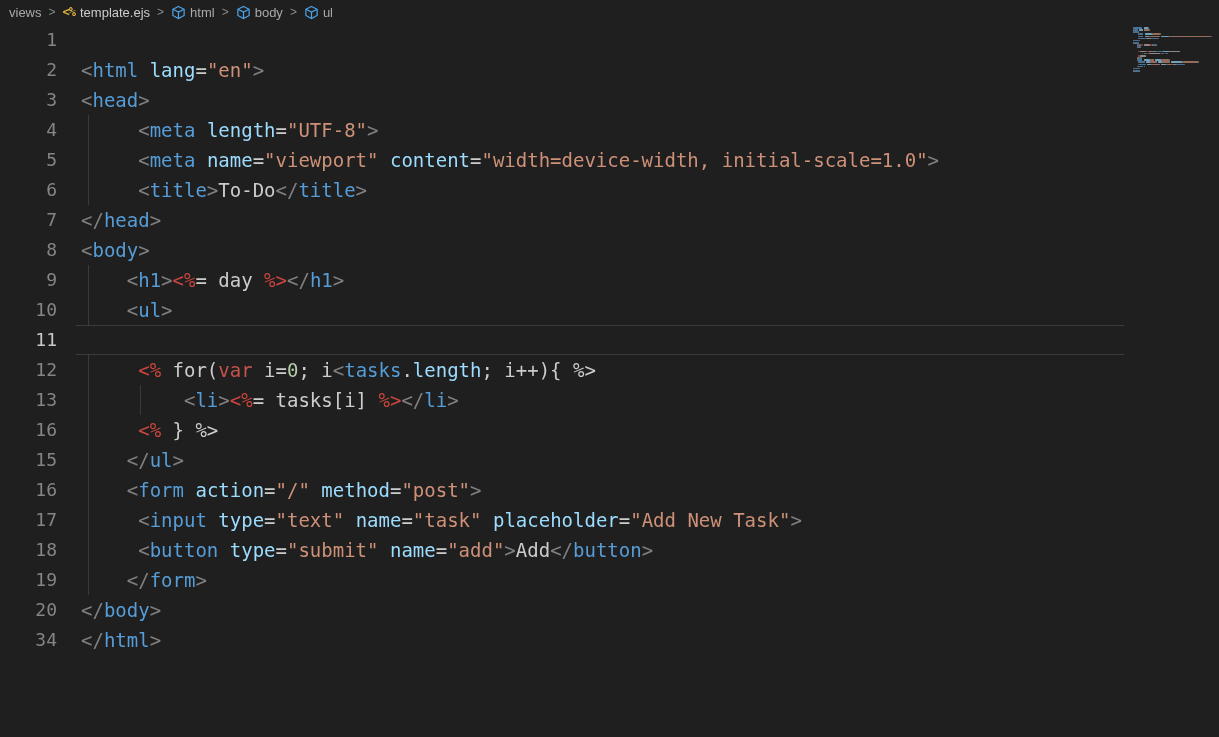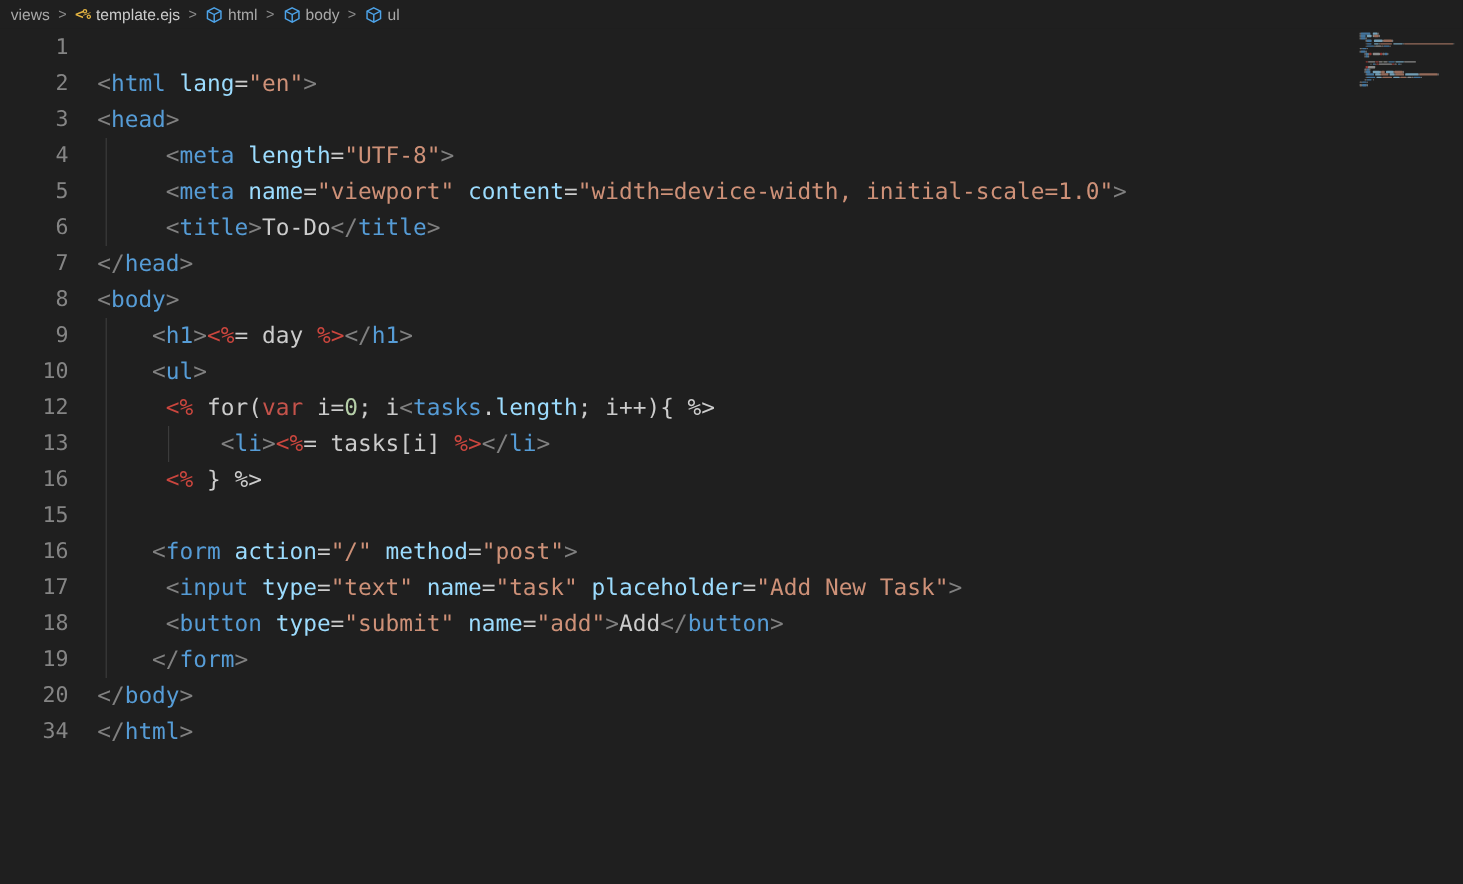--- a/index.html
+++ b/index.html
@@ -112,24 +112,25 @@
     <div class="line"><div class="gutter">1</div></div>
     <div class="line"><div class="gutter">2</div><div class="code"><span class="tk-p">&lt;</span><span class="tk-tag">html</span><span class="tk-x"> </span><span class="tk-attr">lang</span><span class="tk-x">=</span><span class="tk-str">"en"</span><span class="tk-p">&gt;</span></div></div>
     <div class="line"><div class="gutter">3</div><div class="code"><span class="tk-p">&lt;</span><span class="tk-tag">head</span><span class="tk-p">&gt;</span></div></div>
     <div class="line"><div class="guide" style="left: 88px;"></div><div class="gutter">4</div><div class="code">     <span class="tk-p">&lt;</span><span class="tk-tag">meta</span><span class="tk-x"> </span><span class="tk-attr">length</span><span class="tk-x">=</span><span class="tk-str">"UTF-8"</span><span class="tk-p">&gt;</span></div></div>
     <div class="line"><div class="guide" style="left: 88px;"></div><div class="gutter">5</div><div class="code">     <span class="tk-p">&lt;</span><span class="tk-tag">meta</span><span class="tk-x"> </span><span class="tk-attr">name</span><span class="tk-x">=</span><span class="tk-str">"viewport"</span><span class="tk-x"> </span><span class="tk-attr">content</span><span class="tk-x">=</span><span class="tk-str">"width=device-width, initial-scale=1.0"</span><span class="tk-p">&gt;</span></div></div>
     <div class="line"><div class="guide" style="left: 88px;"></div><div class="gutter">6</div><div class="code">     <span class="tk-p">&lt;</span><span class="tk-tag">title</span><span class="tk-p">&gt;</span><span class="tk-x">To-Do</span><span class="tk-p">&lt;/</span><span class="tk-tag">title</span><span class="tk-p">&gt;</span></div></div>
     <div class="line"><div class="gutter">7</div><div class="code"><span class="tk-p">&lt;/</span><span class="tk-tag">head</span><span class="tk-p">&gt;</span></div></div>
     <div class="line"><div class="gutter">8</div><div class="code"><span class="tk-p">&lt;</span><span class="tk-tag">body</span><span class="tk-p">&gt;</span></div></div>
     <div class="line"><div class="guide" style="left: 88px;"></div><div class="gutter">9</div><div class="code">    <span class="tk-p">&lt;</span><span class="tk-tag">h1</span><span class="tk-p">&gt;</span><span class="tk-ejs">&lt;%</span><span class="tk-x">= day </span><span class="tk-ejs">%&gt;</span><span class="tk-p">&lt;/</span><span class="tk-tag">h1</span><span class="tk-p">&gt;</span></div></div>
     <div class="line"><div class="guide" style="left: 88px;"></div><div class="gutter">10</div><div class="code">    <span class="tk-p">&lt;</span><span class="tk-tag">ul</span><span class="tk-p">&gt;</span></div></div>
+    <div class="line current"><div class="current-hl"></div><div class="gutter">11</div><div class="code"></div></div>
     <div class="line"><div class="guide" style="left: 88px;"></div><div class="gutter">12</div><div class="code">     <span class="tk-ejs">&lt;%</span><span class="tk-x"> for(</span><span class="tk-kw">var</span><span class="tk-x"> i=</span><span class="tk-num">0</span><span class="tk-x">; i</span><span class="tk-p">&lt;</span><span class="tk-tag">tasks</span><span class="tk-x">.</span><span class="tk-attr">length</span><span class="tk-x">; i++){ %&gt;</span></div></div>
     <div class="line"><div class="guide" style="left: 88px;"></div><div class="guide" style="left: 140px;"></div><div class="gutter">13</div><div class="code">         <span class="tk-p">&lt;</span><span class="tk-tag">li</span><span class="tk-p">&gt;</span><span class="tk-ejs">&lt;%</span><span class="tk-x">= tasks[i] </span><span class="tk-ejs">%&gt;</span><span class="tk-p">&lt;/</span><span class="tk-tag">li</span><span class="tk-p">&gt;</span></div></div>
     <div class="line"><div class="guide" style="left: 88px;"></div><div class="gutter">16</div><div class="code">     <span class="tk-ejs">&lt;%</span><span class="tk-x"> } %&gt;</span></div></div>
-    <div class="line"><div class="guide" style="left: 88px;"></div><div class="gutter">15</div></div>
+    <div class="line"><div class="guide" style="left: 88px;"></div><div class="gutter">15</div><div class="code">    <span class="tk-p">&lt;/</span><span class="tk-tag">ul</span><span class="tk-p">&gt;</span></div></div>
     <div class="line"><div class="guide" style="left: 88px;"></div><div class="gutter">16</div><div class="code">    <span class="tk-p">&lt;</span><span class="tk-tag">form</span><span class="tk-x"> </span><span class="tk-attr">action</span><span class="tk-x">=</span><span class="tk-str">"/"</span><span class="tk-x"> </span><span class="tk-attr">method</span><span class="tk-x">=</span><span class="tk-str">"post"</span><span class="tk-p">&gt;</span></div></div>
     <div class="line"><div class="guide" style="left: 88px;"></div><div class="gutter">17</div><div class="code">     <span class="tk-p">&lt;</span><span class="tk-tag">input</span><span class="tk-x"> </span><span class="tk-attr">type</span><span class="tk-x">=</span><span class="tk-str">"text"</span><span class="tk-x"> </span><span class="tk-attr">name</span><span class="tk-x">=</span><span class="tk-str">"task"</span><span class="tk-x"> </span><span class="tk-attr">placeholder</span><span class="tk-x">=</span><span class="tk-str">"Add New Task"</span><span class="tk-p">&gt;</span></div></div>
     <div class="line"><div class="guide" style="left: 88px;"></div><div class="gutter">18</div><div class="code">     <span class="tk-p">&lt;</span><span class="tk-tag">button</span><span class="tk-x"> </span><span class="tk-attr">type</span><span class="tk-x">=</span><span class="tk-str">"submit"</span><span class="tk-x"> </span><span class="tk-attr">name</span><span class="tk-x">=</span><span class="tk-str">"add"</span><span class="tk-p">&gt;</span><span class="tk-x">Add</span><span class="tk-p">&lt;/</span><span class="tk-tag">button</span><span class="tk-p">&gt;</span></div></div>
     <div class="line"><div class="guide" style="left: 88px;"></div><div class="gutter">19</div><div class="code">    <span class="tk-p">&lt;/</span><span class="tk-tag">form</span><span class="tk-p">&gt;</span></div></div>
     <div class="line"><div class="gutter">20</div><div class="code"><span class="tk-p">&lt;/</span><span class="tk-tag">body</span><span class="tk-p">&gt;</span></div></div>
     <div class="line"><div class="gutter">34</div><div class="code"><span class="tk-p">&lt;/</span><span class="tk-tag">html</span><span class="tk-p">&gt;</span></div></div>
   </div>
 
 <div class="minimap" id="minimap">
     <div class="mseg" style="left: 0px; top: 0px; width: 1.05px; background: rgb(154, 154, 154);"></div>

